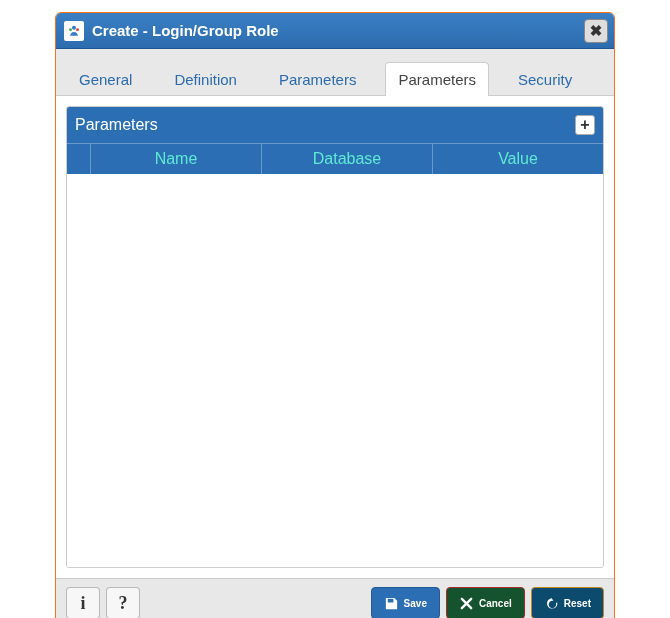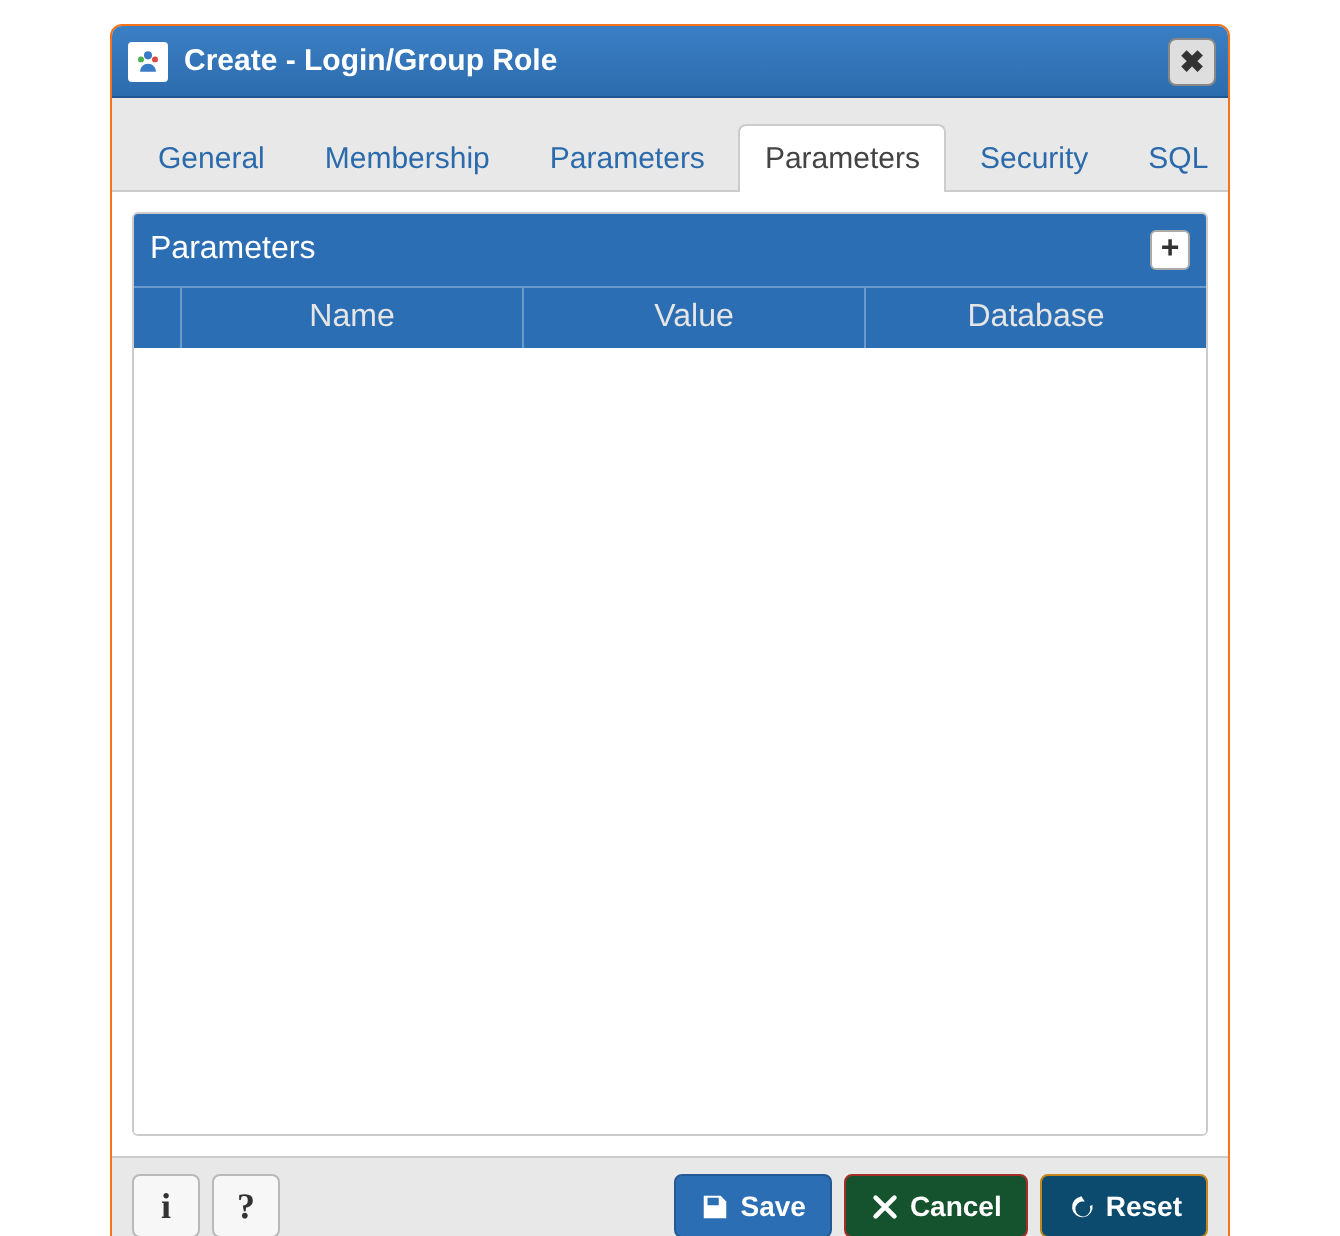--- a/index.html
+++ b/index.html
@@ -49,21 +49,21 @@
     color: #333;
     display: flex; align-items: center; justify-content: center;
     font-weight: bold;
     font-size: 15px;
     cursor: pointer;
   }
   .tabbar {
     background: #e8e8e8;
     display: flex; align-items: flex-end;
     padding: 12px 0 0 10px;
-    gap: 4px;
+    gap: 16px;
     border-bottom: 1px solid #ccc;
   }
   .tab {
     padding: 8px 12px;
     color: #2b6bac;
     font-size: 15px;
     cursor: pointer;
     border: 1px solid transparent;
     border-bottom: none;
     position: relative;
@@ -106,21 +106,21 @@
     border-radius: 3px;
     display: flex; align-items: center; justify-content: center;
     font-weight: bold;
     font-size: 16px;
     line-height: 1;
     cursor: pointer;
   }
   .colhead {
     display: flex;
     background: #2c6eb3;
-    color: #e5e5e5;
+    color: #5eead4;
   }
   .colhead .drag-col {
     width: 24px;
     border-right: 1px solid rgba(255,255,255,0.3);
   }
   .colhead .col {
     flex: 1 1 0;
     text-align: center;
     padding: 6px 4px;
     font-size: 16px;
@@ -138,21 +138,21 @@
     display: flex; align-items: center;
     gap: 6px;
   }
   .footer .spacer { flex: 1 1 auto; }
   .btn {
     display: inline-flex; align-items: center;
     gap: 5px;
     height: 32px;
     padding: 0 12px;
     border-radius: 4px;
-    font-size: 14px;
+    font-size: 10px;
     font-weight: 600;
     cursor: pointer;
     border: 1px solid rgba(0,0,0,0.25);
     color: #fff;
   }
   .btn.icon-only {
     width: 34px; padding: 0;
     justify-content: center;
     background: #f7f7f7;
     color: #333;
@@ -181,40 +181,40 @@
     </div>
     <div class="title">Create - Login/Group Role</div>
     <div class="spacer"></div>
     <div class="close-btn">
       <span>✖</span>
     </div>
   </div>
 
   <div class="tabbar">
     <div class="tab">General</div>
-    <div class="tab">Membership</div>
+    <div class="tab">Definition</div>
     <div class="tab">Parameters</div>
     <div class="tab active">Parameters</div>
     <div class="tab">Security</div>
     <div class="tab">SQL</div>
   </div>
 
   <div class="content">
     <div class="panel">
       <div class="panel-header">
         <div class="ph-title">Parameters</div>
         <div class="add-btn">
           <span>+</span>
         </div>
       </div>
       <div class="colhead">
         <div class="drag-col"></div>
         <div class="col">Name</div>
+        <div class="col">Database</div>
         <div class="col">Value</div>
-        <div class="col">Database</div>
       </div>
       <div class="tablebody"></div>
     </div>
   </div>
 
   <div class="footer">
     <div class="btn icon-only">
       <span>i</span>
     </div>
     <div class="btn icon-only">

